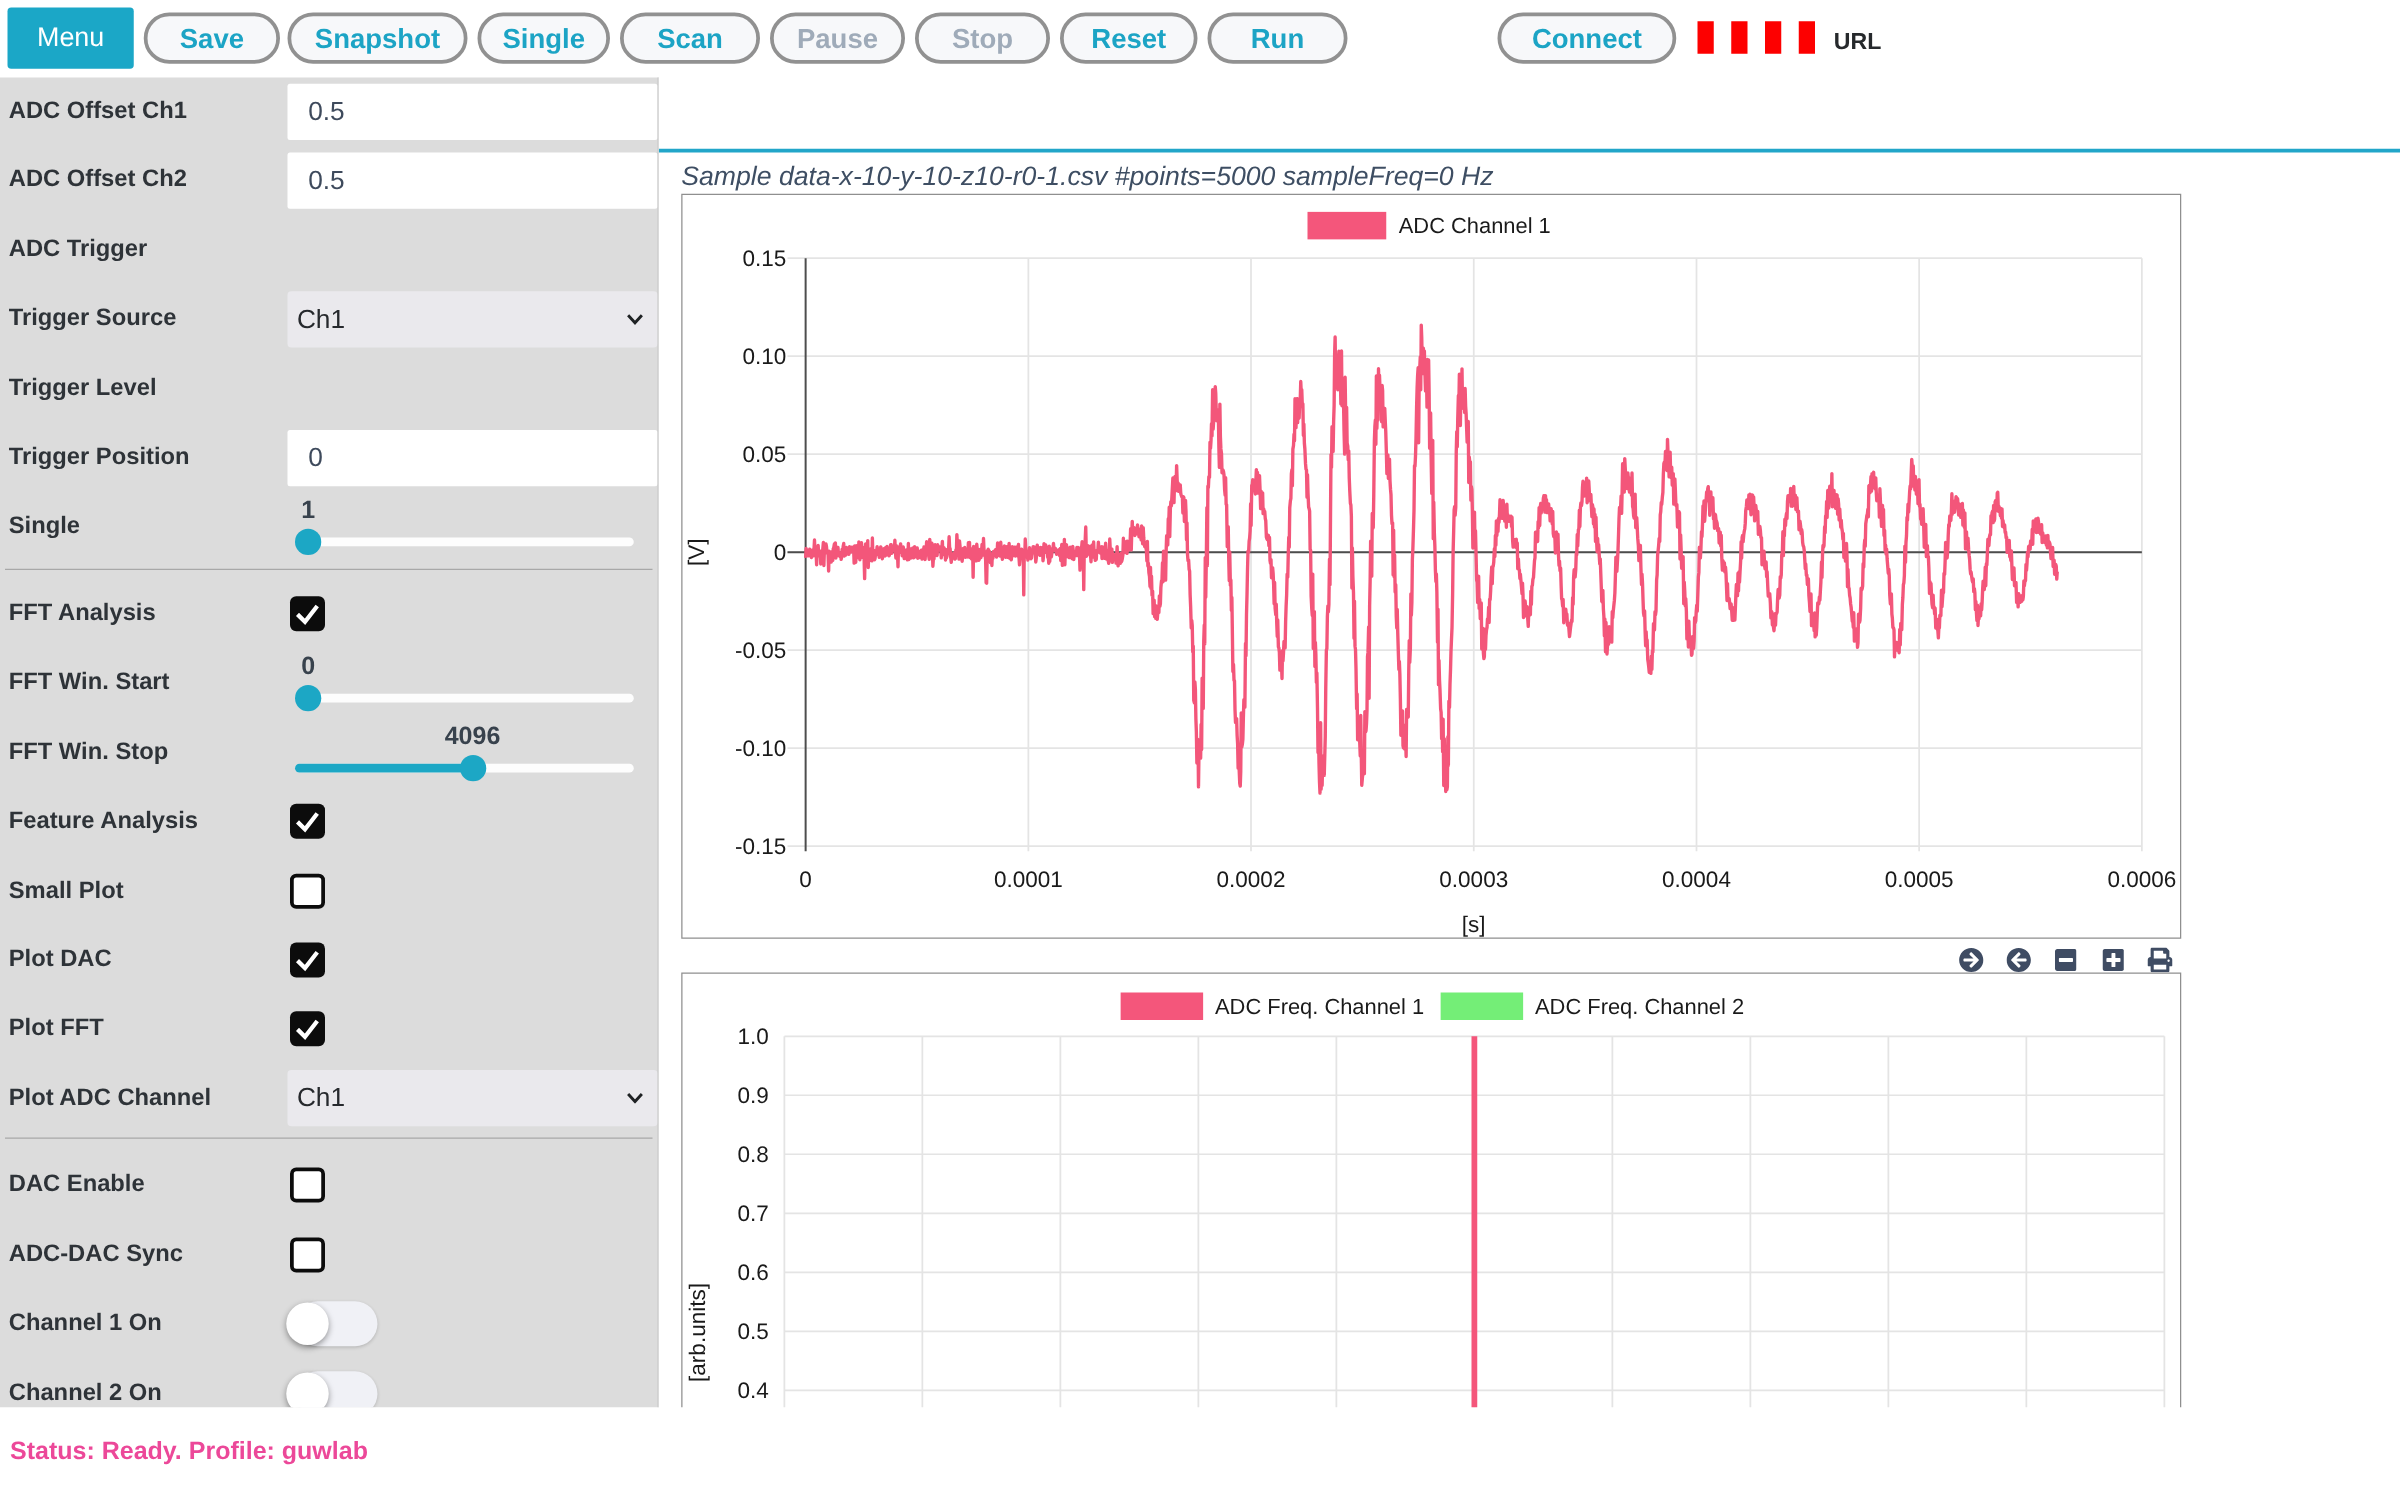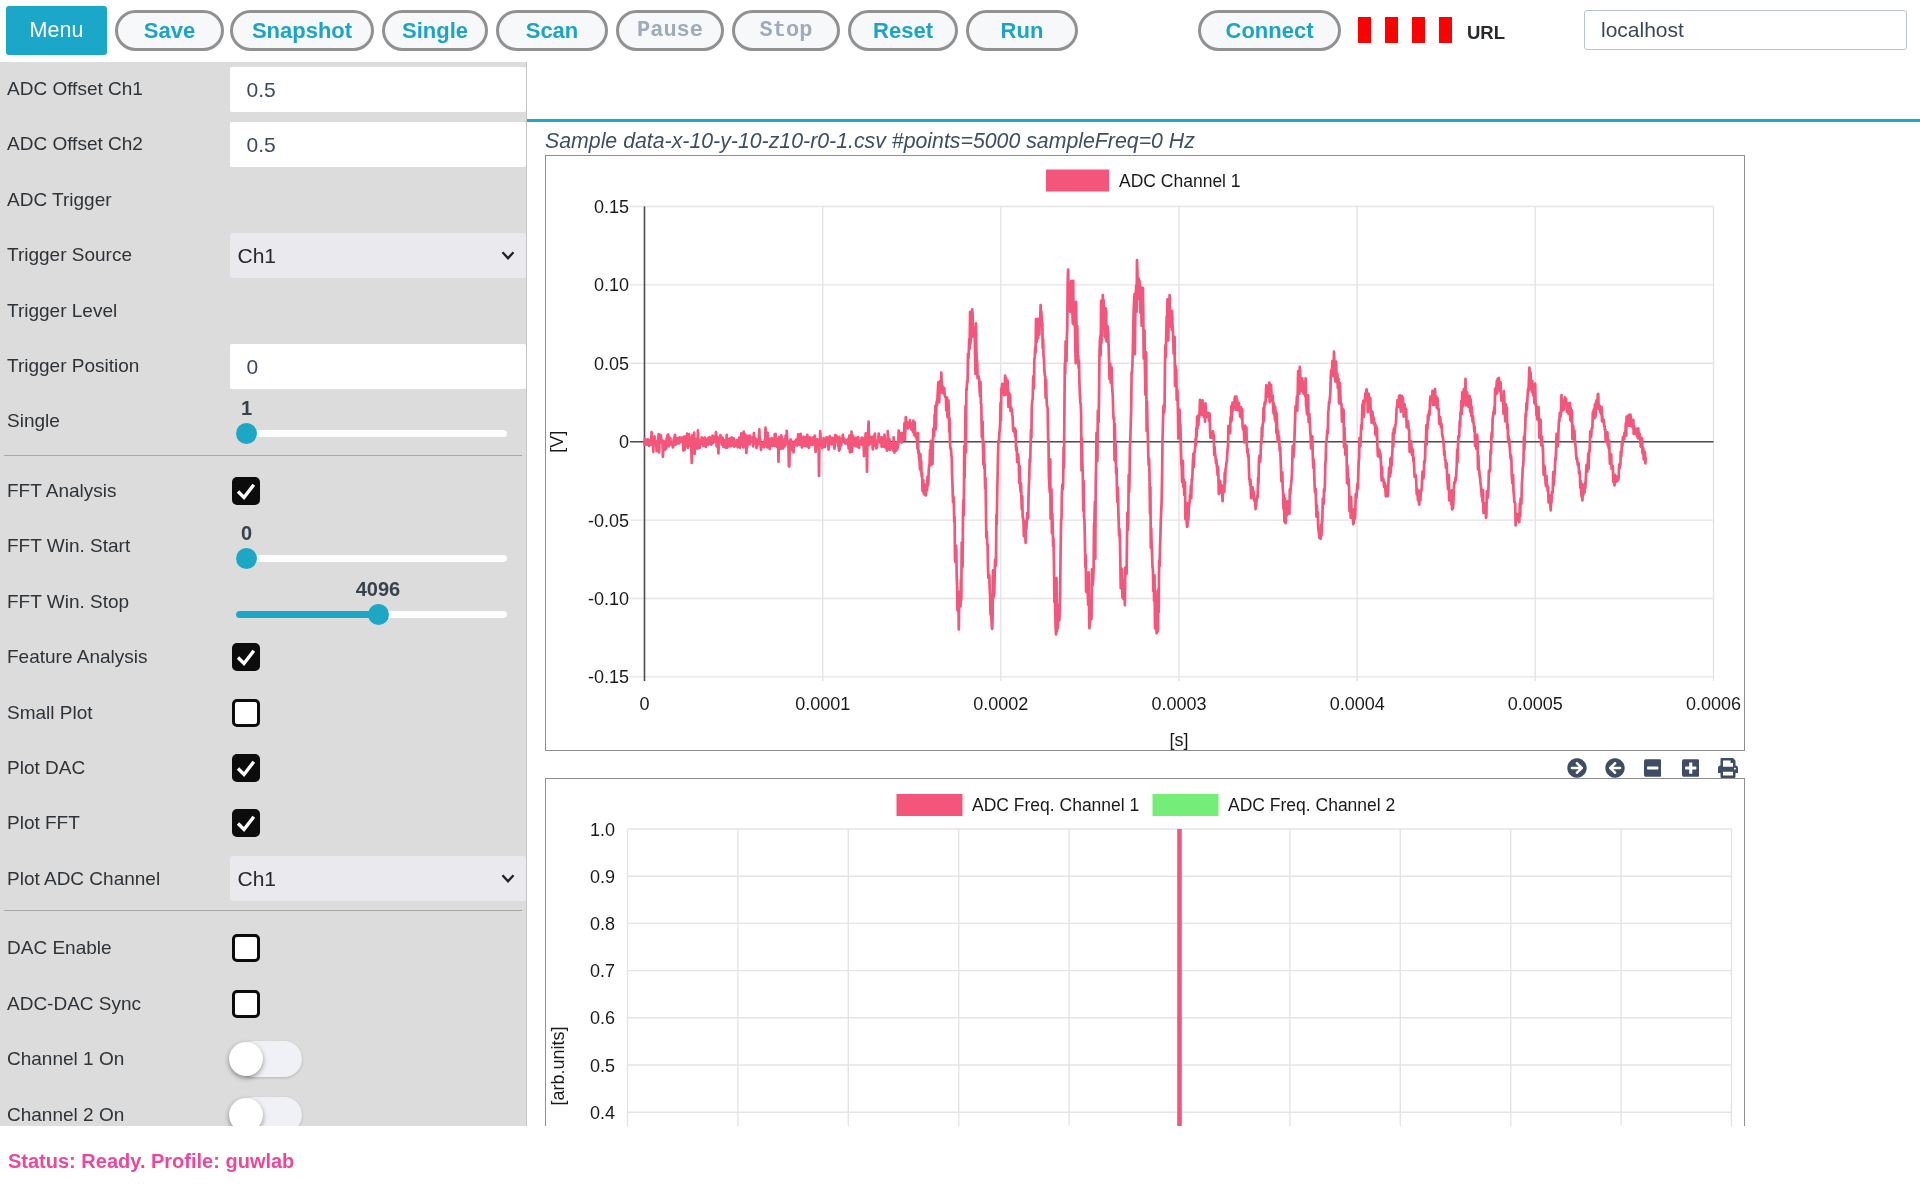--- a/index.html
+++ b/index.html
@@ -3,28 +3,28 @@
 <style>
 * { margin:0; padding:0; box-sizing:border-box; }
 html,body { width:1920px; height:1200px; background:#fff; font-family:"Liberation Sans", sans-serif; overflow:hidden; }
 #page { position:relative; width:1920px; height:1200px; }
 
 #hdr { position:absolute; left:0; top:0; width:1920px; height:66px; background:#fff; border-bottom:1px solid #e4e4e4; }
 .menu-btn { position:absolute; left:6px; top:6px; width:101px; height:49px; background:#1ba7c7; color:#fff;
   font-size:21.5px; font-weight:400; border-radius:3px; display:flex; align-items:center; justify-content:center; }
 .pill { position:absolute; top:10px; height:41px; border:3.5px solid #919191; border-radius:21px; background:#f7f8fa;
   color:#1ca4c5; font-size:22px; font-weight:700; display:flex; align-items:center; justify-content:center; }
-.pill.dis { color:#9fabb9;font-family:Liberation Mono, monospace; }
+.pill.dis { color:#9fabb9; }
 .rbar { position:absolute; top:17px; width:13px; height:26px; background:#fd0000; }
 .url-lbl { position:absolute; left:1467px; top:21.5px; font-size:18.5px; font-weight:700; color:#26292c; }
 .url-inp { position:absolute; left:1584px; top:10px; width:323px; height:40px; background:#fff; border:1px solid #bcc3cc;
   border-radius:3px; font-size:21px; color:#3a4754; line-height:38px; padding-left:16px; }
 
 #side { position:absolute; left:0; top:62px; width:527px; height:1064px; background:#dcdcdc; border-right:1px solid #c6c6c6; overflow:hidden; }
-.lbl { position:absolute; left:7px; font-size:19px; font-weight:400; color:#2e3338; white-space:nowrap; line-height:28px; }
+.lbl { position:absolute; left:7px; font-size:19px; font-weight:700; color:#2e3338; white-space:nowrap; line-height:28px; }
 .inp { position:absolute; left:229.5px; width:296px; height:45px; background:#fff; border-radius:2px;
   font-size:21px; color:#3e4a5c; line-height:45px; padding-left:17px; }
 .sel { position:absolute; left:229.5px; width:296px; height:45px; background:#eae9ed; border-radius:3px;
   font-size:21px; color:#26292d; line-height:45px; padding-left:8px; }
 .cb { position:absolute; left:232px; width:28px; height:28px; border:3.2px solid #0c0c0c; border-radius:5px; background:#fff; }
 .cb.on { background:#0c0c0c; border:none; }
 .sep { position:absolute; left:4px; width:518px; height:0; border-top:1px solid #a8a8a8; }
 .sld-val { position:absolute; width:80px; text-align:center; font-size:20px; font-weight:700; color:#38424d; }
 .sld-track { position:absolute; height:7px; border-radius:3.5px; background:#fdfdfd; }
 .sld-fill { position:absolute; height:7px; border-radius:3.5px; background:#1ca7c5; }
@@ -55,21 +55,20 @@
       <div class="pill dis" style="left:616px;width:108px">Pause</div>
       <div class="pill dis" style="left:732px;width:108px">Stop</div>
       <div class="pill" style="left:848px;width:110px">Reset</div>
       <div class="pill" style="left:966px;width:112px">Run</div>
       <div class="pill" style="left:1198px;width:143px">Connect</div>
       <div class="rbar" style="left:1358px"></div>
       <div class="rbar" style="left:1385px"></div>
       <div class="rbar" style="left:1412px"></div>
       <div class="rbar" style="left:1439px"></div>
       <div class="url-lbl">URL</div>
-      <div class="url-inp">localhost</div>
     </div>
 <div id="side">
       <div class="lbl" style="top:13.0px">ADC Offset Ch1</div>
       <div class="inp" style="top:4.5px">0.5</div>
       <div class="lbl" style="top:68.4px">ADC Offset Ch2</div>
       <div class="inp" style="top:59.9px">0.5</div>
       <div class="lbl" style="top:123.8px">ADC Trigger</div>
       <div class="lbl" style="top:179.2px">Trigger Source</div>
       <div class="sel" style="top:170.7px">Ch1<svg width="14" height="9" viewBox="0 0 14 9" style="position:absolute;right:11px;top:18px">
           <polyline points="1.5,1.2 7,7.2 12.5,1.2" fill="none" stroke="#1f2224" stroke-width="2.3"></polyline>

